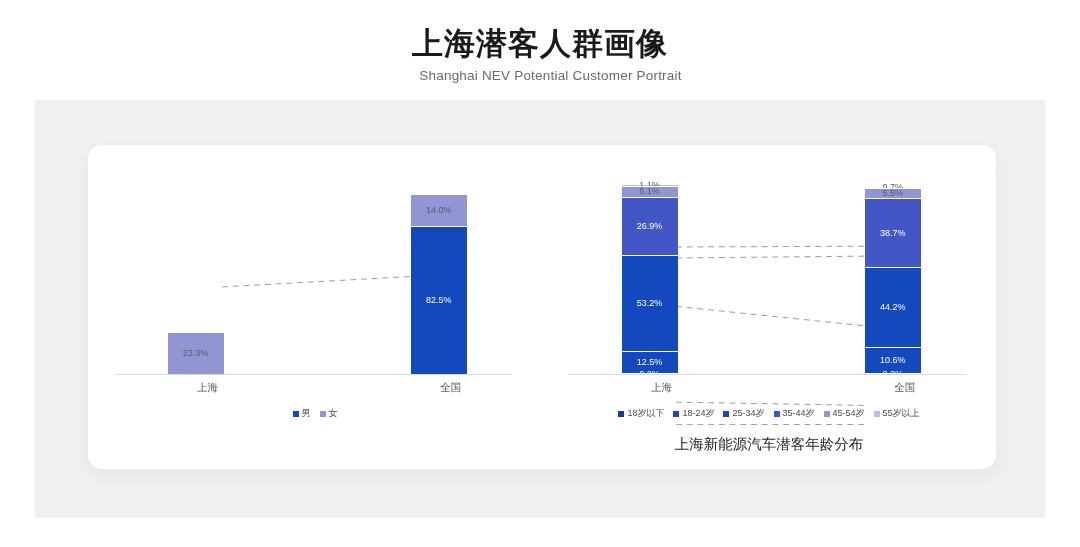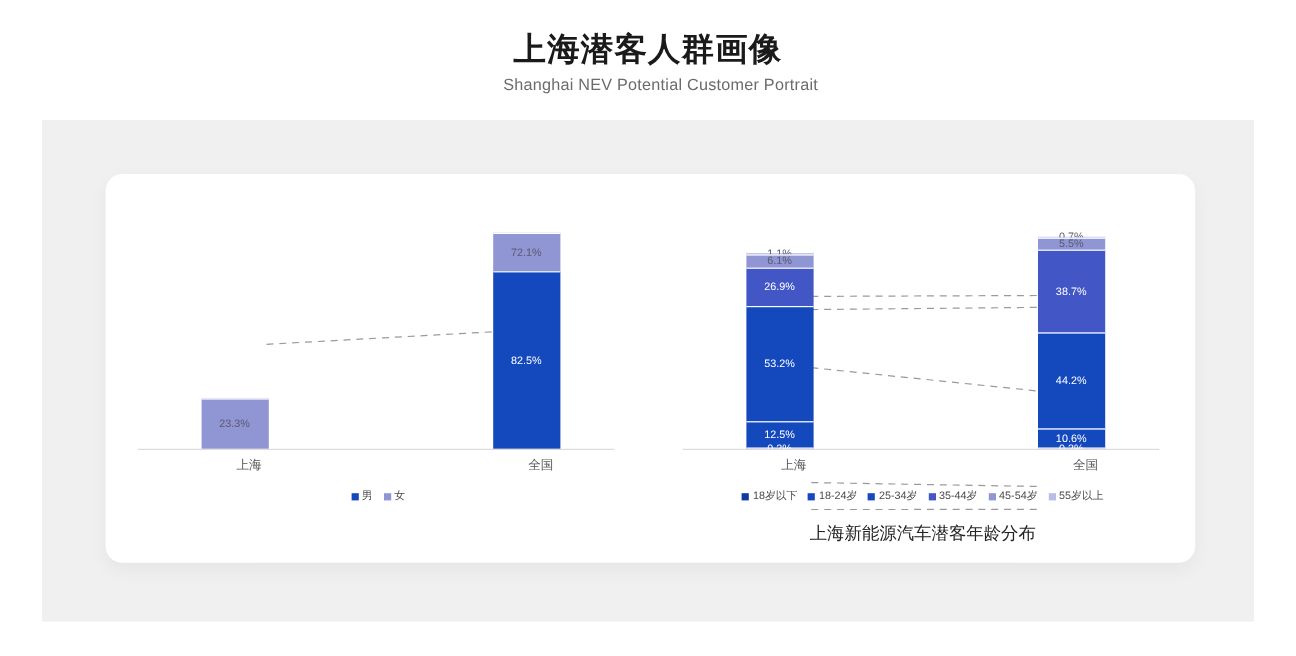--- a/index.html
+++ b/index.html
@@ -9,21 +9,21 @@
     font-family:"Liberation Sans","DejaVu Sans",sans-serif;
     overflow:hidden;
     position:relative;
   }
   .header{
     position:absolute;left:0;top:0;width:1080px;
     text-align:center;
   }
   .title{
     margin:0;padding-top:26px;
-    font-size:27px;font-weight:bold;color:#1a1a1a;
+    font-size:31px;font-weight:bold;color:#1a1a1a;
     letter-spacing:1px;
     line-height:1.15;
   }
   .subtitle{
     margin:0;padding-top:6px;
     font-size:13.5px;color:#6b6b6b;font-weight:400;
     letter-spacing:.2px;
     padding-left:21px;
   }
   .outer-panel{
@@ -126,21 +126,21 @@
       <svg class="connectors" viewBox="0 0 454 180" preserveAspectRatio="none">
           <line x1="137.72" y1="41.940000000000005" x2="331.42" y2="31.499999999999996"></line>
         </svg>
       <div class="bar left-bar">
           <div class="seg" style="background: rgb(144, 149, 212); height: 41.94px; border-top: 1px solid rgb(255, 255, 255);">
             <span class="seg-label onlight">23.3%</span>
           </div>
         </div>
       <div class="bar right-bar">
           <div class="seg" style="background: rgb(144, 149, 212); height: 31.5px; border-top: 1px solid rgb(255, 255, 255);">
-            <span class="seg-label onlight">72.1%</span>
+            <span class="seg-label onlight">14.0%</span>
           </div>
           <div class="seg" style="background: rgb(20, 73, 189); height: 148.5px; border-top: 1px solid rgb(255, 255, 255); align-items: center;">
             <span class="seg-label ondark">82.5%</span>
           </div>
         </div>
       <div class="axis-line"></div>
     </div>
     <div class="xlabels">
       <div class="xlab l">上海</div>
       <div class="xlab r">全国</div>
@@ -166,21 +166,21 @@
           <line x1="137.72" y1="157.14" x2="331.42" y2="160.38000000000002"></line>
           <line x1="137.72" y1="179.64" x2="331.42" y2="179.46"></line>
         </svg>
       <div class="bar left-bar">
           <div class="seg" style="background: rgb(185, 188, 228); height: 1.98px; border-top: 1px solid rgb(255, 255, 255);">
             <span class="seg-label onlight tiny">1.1%</span>
           </div>
           <div class="seg" style="background: rgb(144, 149, 212); height: 10.98px; border-top: 1px solid rgb(255, 255, 255);">
             <span class="seg-label onlight tiny">6.1%</span>
           </div>
-          <div class="seg" style="background: rgb(66, 87, 197); height: 32px; border-top: 1px solid rgb(255, 255, 255);">
+          <div class="seg" style="background: rgb(66, 87, 197); height: 58px; border-top: 1px solid rgb(255, 255, 255);">
             <span class="seg-label ondark">26.9%</span>
           </div>
           <div class="seg" style="background: rgb(20, 73, 189); height: 95.76px; border-top: 1px solid rgb(255, 255, 255);">
             <span class="seg-label ondark">53.2%</span>
           </div>
           <div class="seg" style="background: rgb(20, 73, 189); height: 22.5px; border-top: 1px solid rgb(255, 255, 255);">
             <span class="seg-label ondark">12.5%</span>
           </div>
           <div class="seg" style="background: rgb(15, 58, 158); height: 0.36px; border-top: 1px solid rgb(255, 255, 255);">
             <span class="seg-label ondark tiny">0.2%</span>
@@ -192,21 +192,21 @@
           </div>
           <div class="seg" style="background: rgb(144, 149, 212); height: 9.9px; border-top: 1px solid rgb(255, 255, 255);">
             <span class="seg-label onlight tiny">5.5%</span>
           </div>
           <div class="seg" style="background: rgb(66, 87, 197); height: 69.66px; border-top: 1px solid rgb(255, 255, 255);">
             <span class="seg-label ondark">38.7%</span>
           </div>
           <div class="seg" style="background: rgb(20, 73, 189); height: 79.56px; border-top: 1px solid rgb(255, 255, 255);">
             <span class="seg-label ondark">44.2%</span>
           </div>
-          <div class="seg" style="background: rgb(20, 73, 189); height: 16px; border-top: 1px solid rgb(255, 255, 255);">
+          <div class="seg" style="background: rgb(20, 73, 189); height: 26px; border-top: 1px solid rgb(255, 255, 255);">
             <span class="seg-label ondark">10.6%</span>
           </div>
           <div class="seg" style="background: rgb(15, 58, 158); height: 0.36px; border-top: 1px solid rgb(255, 255, 255);">
             <span class="seg-label ondark tiny">0.2%</span>
           </div>
         </div>
       <div class="axis-line"></div>
     </div>
     <div class="xlabels">
       <div class="xlab l">上海</div>

